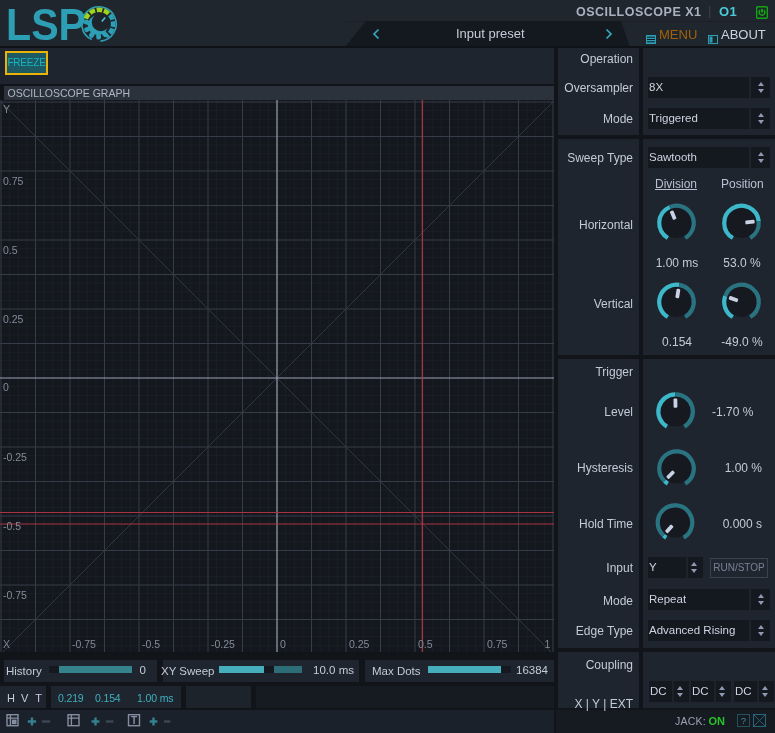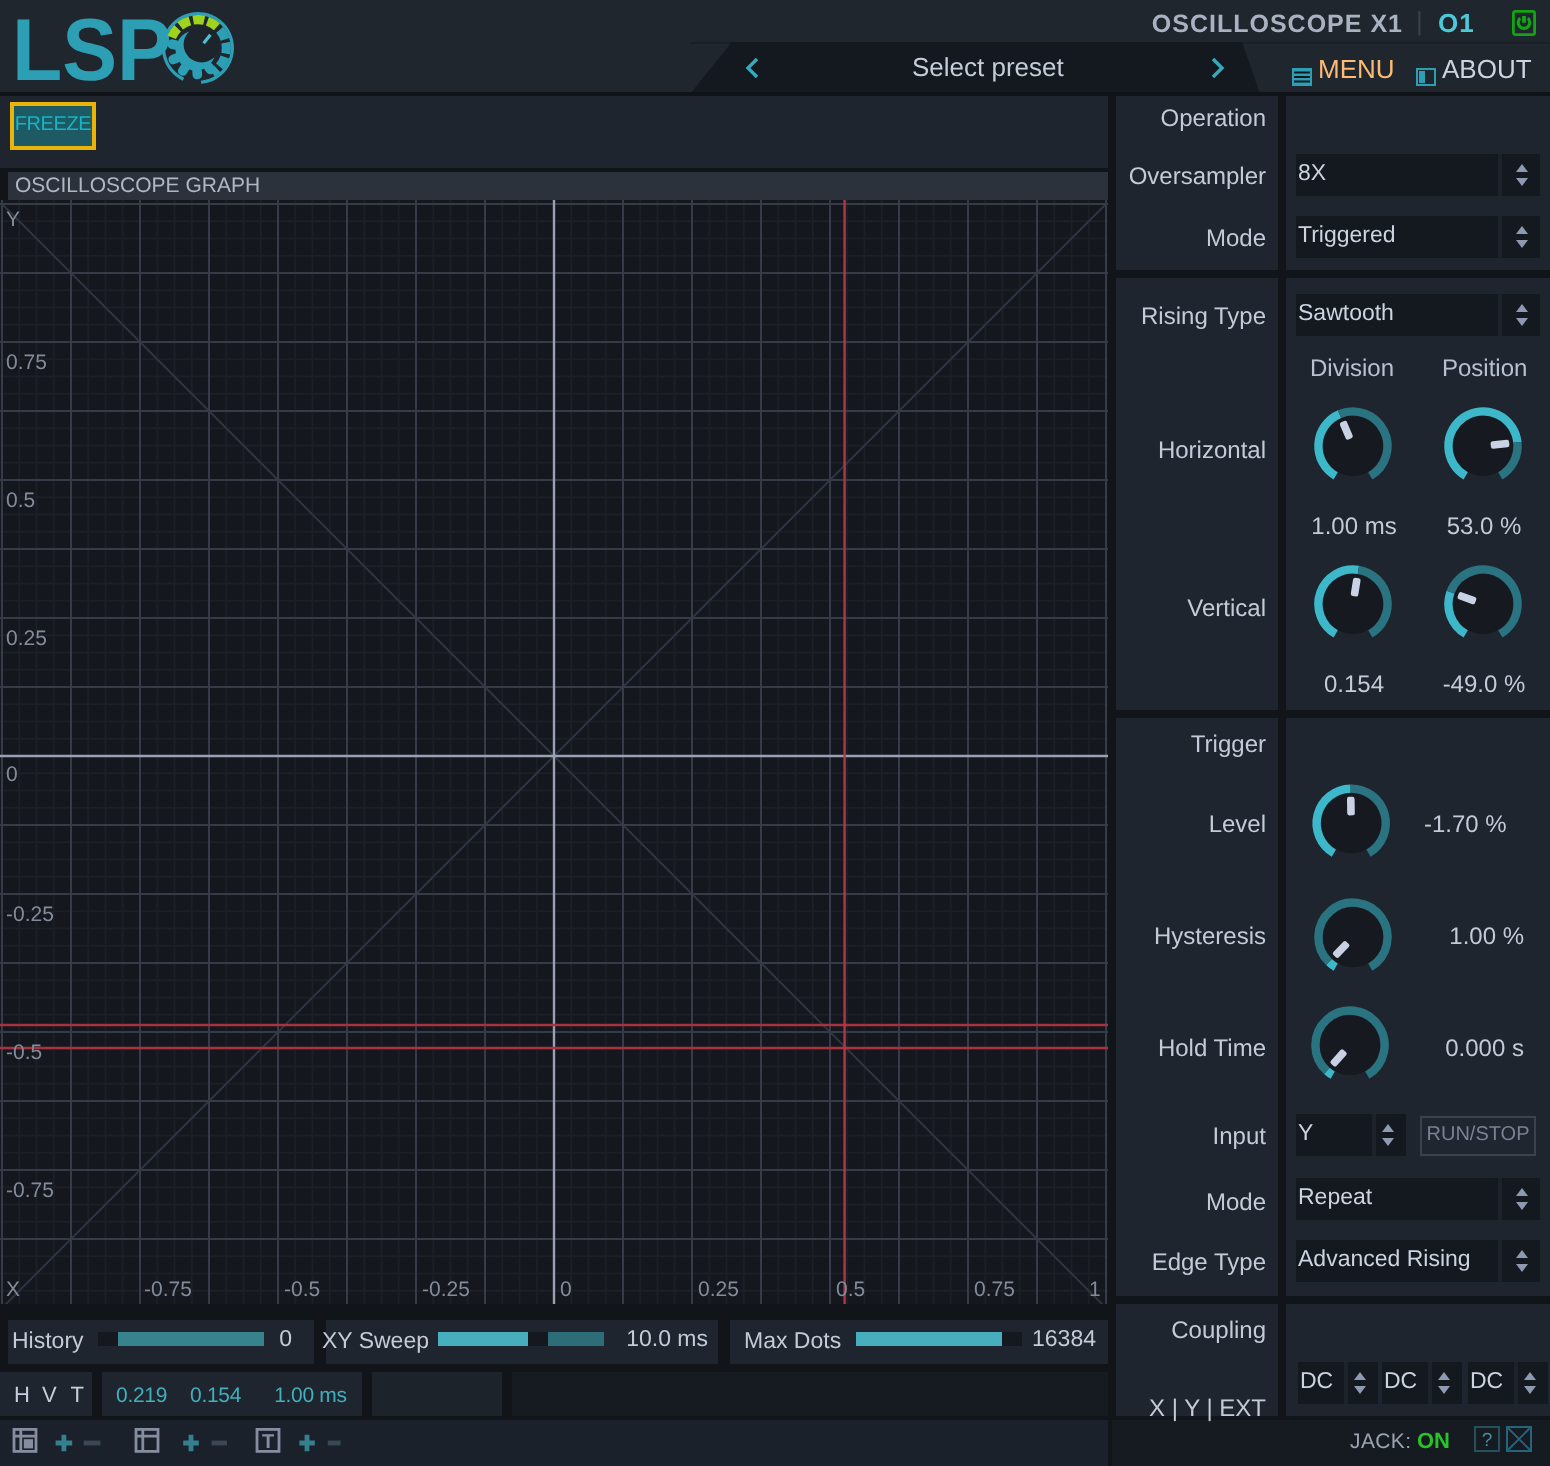--- a/index.html
+++ b/index.html
@@ -49,29 +49,29 @@
 <div class="abs" style="left:719px;top:4px;color:#4cc9d7;font-size:13px;font-weight:bold;letter-spacing:0.5px;">O1</div>
 <div id="pwr" class="abs" style="left:756px;top:4.5px;width:12px;height:13px;"><svg width="12" height="13" viewBox="0 0 12 13">
 <rect x="0.7" y="0.7" width="10.6" height="11.6" rx="1" fill="none" stroke="#12a412" stroke-width="1.4"></rect>
 <path d="M6 3 V6.4" stroke="#12a412" stroke-width="1.9"></path>
 <path d="M 4.1 4.1 A 2.9 2.9 0 1 0 7.9 4.1" stroke="#12a412" stroke-width="1.6" fill="none"></path>
 </svg></div>
 
 <svg class="abs" style="left:372px;top:28px;" width="8" height="12" viewBox="0 0 8 12">
     <path d="M6.5 1.5 L2 6 L6.5 10.5" stroke="#35a9bd" stroke-width="1.7" fill="none"></path>
   </svg>
-<div class="abs" style="left:456px;top:26px;color:#c4ccd9;font-size:13px;">Select preset</div>
+<div class="abs" style="left:456px;top:26px;color:#c4ccd9;font-size:13px;">Input preset</div>
 <svg class="abs" style="left:605px;top:28px;" width="8" height="12" viewBox="0 0 8 12">
     <path d="M1.5 1.5 L6 6 L1.5 10.5" stroke="#35a9bd" stroke-width="1.7" fill="none"></path>
   </svg>
 <div id="menuicon" class="abs" style="left:646px;top:30px;width:10px;height:9px;"><svg width="10" height="9" viewBox="0 0 10 9">
 <rect width="10" height="9" fill="#2d9fb5"></rect>
 <path d="M1 2.2H9 M1 4.5H9 M1 6.8H9" stroke="#14191f" stroke-width="1"></path>
 </svg></div>
-<div class="abs" style="left:659px;top:27px;color:#fdba74;font-size:13px;">MENU</div>
+<div class="abs" style="left:659px;top:27px;color:#a16207;font-size:13px;">MENU</div>
 <div id="abouticon" class="abs" style="left:708px;top:30px;width:10px;height:9px;"><svg width="10" height="9" viewBox="0 0 10 9">
 <rect x="0.5" y="0.5" width="9" height="8" fill="none" stroke="#2d9fb5" stroke-width="1"></rect>
 <rect x="1.5" y="1.5" width="3" height="6" fill="#2d9fb5"></rect>
 </svg></div>
 <div class="abs" style="left:721px;top:27px;color:#cbd3e0;font-size:13px;">ABOUT</div>
 
 <div class="abs" style="left:0;top:48px;width:554px;height:36px;background:#1f252e;"></div>
 
 <div class="abs" style="left:5px;top:51px;width:43px;height:24px;background:#1d5a64;border:2px solid #eab308;color:#17b4c4;font-size:10px;letter-spacing:-0.2px;text-align:center;line-height:20px;">FREEZE</div>
 
@@ -169,21 +169,21 @@
 <div class="abs" style="left:558px;top:652px;width:81px;height:56px;background:#1f252e;"></div>
 
 <div class="abs" style="left:643px;top:48px;width:132px;height:87px;background:#1f252e;"></div>
 <div class="abs" style="left:643px;top:139px;width:132px;height:216px;background:#1f252e;"></div>
 <div class="abs" style="left:643px;top:359px;width:132px;height:289px;background:#1f252e;"></div>
 <div class="abs" style="left:643px;top:652px;width:132px;height:56px;background:#1f252e;"></div>
 
 <div class="rlab" style="top:52px;">Operation</div>
 <div class="rlab" style="top:81px;">Oversampler</div>
 <div class="rlab" style="top:112px;">Mode</div>
-<div class="rlab" style="top:151px;">Rising Type</div>
+<div class="rlab" style="top:151px;">Sweep Type</div>
 <div class="rlab" style="top:218px;">Horizontal</div>
 <div class="rlab" style="top:297px;">Vertical</div>
 <div class="rlab" style="top:365px;">Trigger</div>
 <div class="rlab" style="top:405px;">Level</div>
 <div class="rlab" style="top:461px;">Hysteresis</div>
 <div class="rlab" style="top:517px;">Hold Time</div>
 <div class="rlab" style="top:561px;">Input</div>
 <div class="rlab" style="top:594px;">Mode</div>
 <div class="rlab" style="top:624px;">Edge Type</div>
 <div class="rlab" style="top:658px;">Coupling</div>
@@ -194,21 +194,21 @@
 <div class="dd" style="left:648px;top:147px;width:122px;height:21px;">Sawtooth<b class="dv"></b><span class="spin"></span></div>
 <div class="dd" style="left:648px;top:557px;width:55px;height:21px;">Y<b class="dv2"></b><span class="spin"></span></div>
 <div class="abs" style="left:710px;top:558px;width:58px;height:20px;background:#20262f;border:1px solid #3a4250;color:#788294;font-size:10px;line-height:18px;text-align:center;">RUN/STOP</div>
 <div class="dd" style="left:648px;top:589px;width:122px;height:21px;">Repeat<b class="dv"></b><span class="spin"></span></div>
 <div class="dd" style="left:648px;top:620px;width:122px;height:21px;">Advanced Rising<b class="dv"></b><span class="spin"></span></div>
 
 <div class="dd" style="left:649px;top:681px;width:40px;height:21px;">DC<b class="dv2"></b><span class="spin"></span></div>
 <div class="dd" style="left:691px;top:681px;width:40px;height:21px;">DC<b class="dv2"></b><span class="spin"></span></div>
 <div class="dd" style="left:734px;top:681px;width:40px;height:21px;">DC<b class="dv2"></b><span class="spin"></span></div>
 
-<div class="val" style="left:655px;top:177px;color:#b8c1d2;">Division</div>
+<div class="val" style="left:655px;top:177px;color:#b8c1d2;text-decoration:underline;">Division</div>
 <div class="val" style="left:721px;top:177px;color:#b8c1d2;">Position</div>
 <div class="val" style="left:654px;top:256px;width:46px;text-align:center;">1.00 ms</div>
 <div class="val" style="left:719px;top:256px;width:46px;text-align:center;">53.0 %</div>
 <div class="val" style="left:654px;top:335px;width:46px;text-align:center;">0.154</div>
 <div class="val" style="left:719px;top:335px;width:46px;text-align:center;">-49.0 %</div>
 <div class="val" style="left:712px;top:405px;width:50px;text-align:left;">-1.70 %</div>
 <div class="val" style="left:712px;top:461px;width:50px;text-align:right;">1.00 %</div>
 <div class="val" style="left:712px;top:517px;width:50px;text-align:right;">0.000 s</div>
 
 <svg width="221" height="663" viewBox="554 47 221 663" style="position:absolute;left:554px;top:47px;pointer-events:none">

